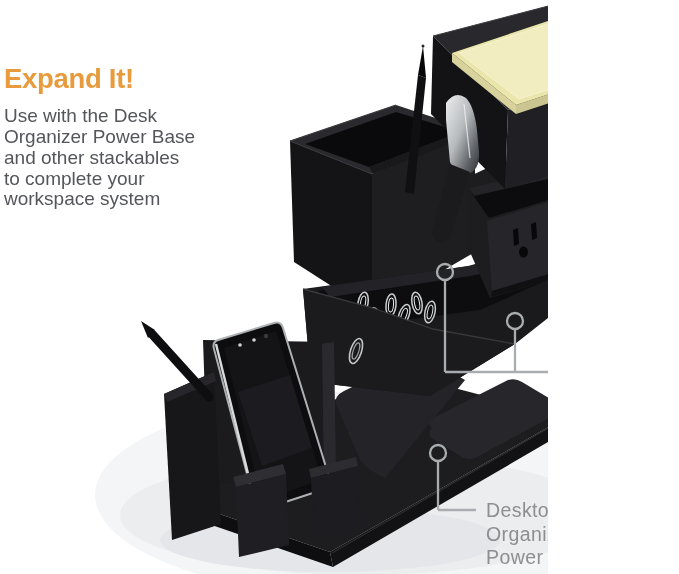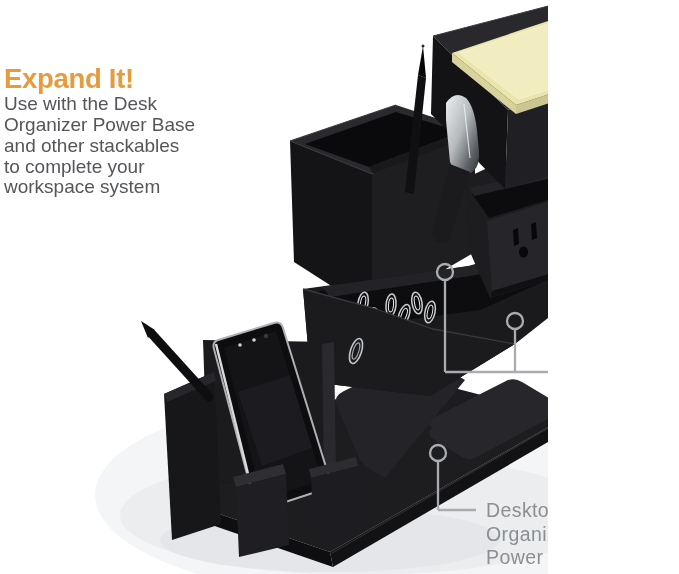--- a/index.html
+++ b/index.html
@@ -6,21 +6,21 @@
   .stage{
     position:relative;width:548px;height:574px;background:#ffffff;overflow:hidden;
     font-family:"Liberation Sans", sans-serif;
   }
   .stage svg{position:absolute;left:0;top:0;width:679px;height:574px;}
   .info{position:absolute;left:4px;top:64px;width:230px;}
   .headline{
     font-size:27.5px;font-weight:bold;letter-spacing:-0.3px;color:#E79B3C;line-height:1.1;
   }
   .description{
-    margin-top:0;font-size:19px;line-height:20.8px;color:#54565A;white-space:pre-line;
+    margin-top:12px;font-size:19px;line-height:20.8px;color:#54565A;white-space:pre-line;
   }
   .callout-label{
     position:absolute;font-size:19.5px;color:#8C8F92;letter-spacing:0.4px;
     white-space:pre-line;line-height:23.5px;
   }
   .label-stackables{left:591px;top:360px;}
   .label-powerbase{left:486px;top:499px;}
 </style>
 </head>
 <body>

